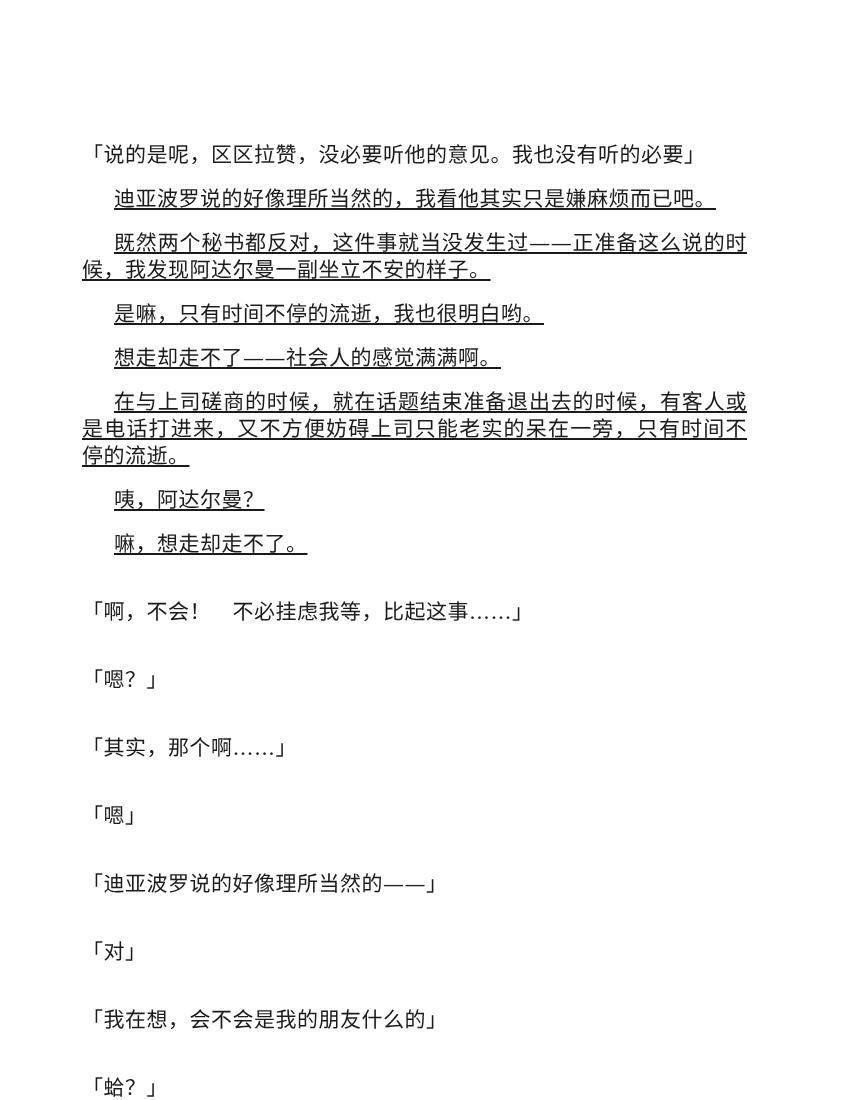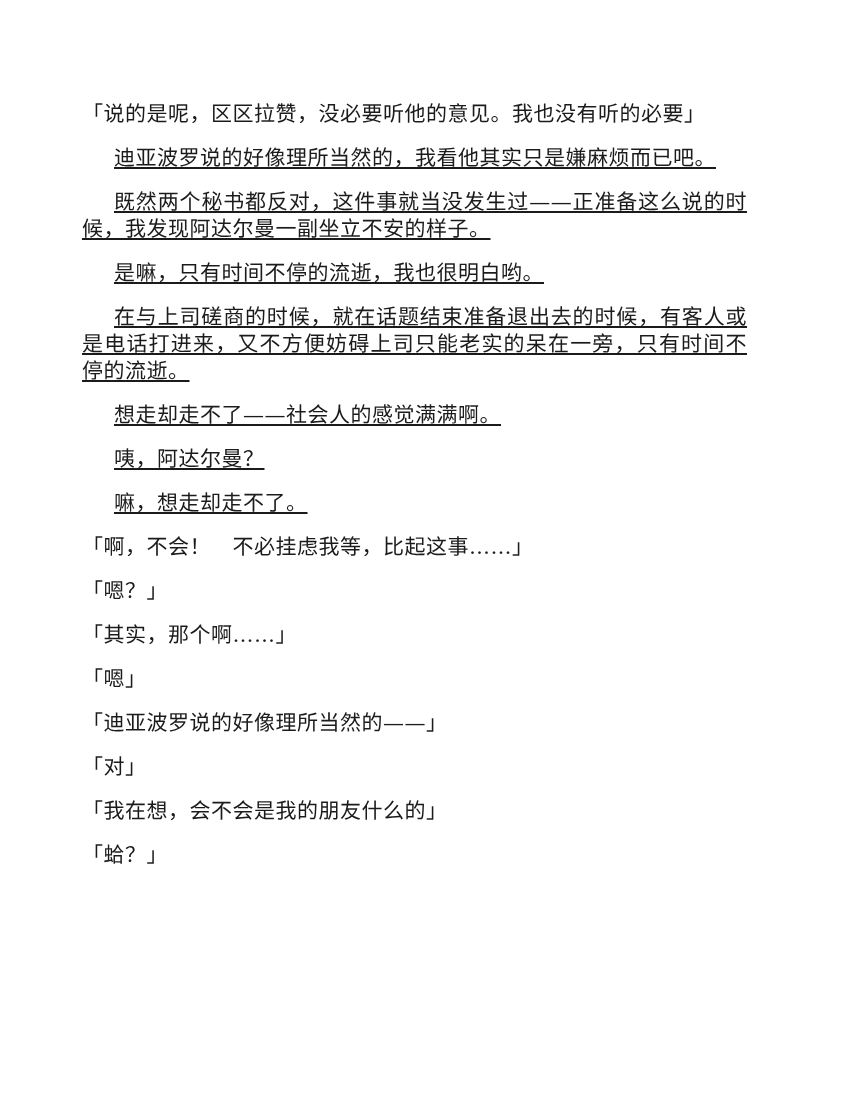--- a/index.html
+++ b/index.html
@@ -28,32 +28,33 @@
   p.para {
     margin: 0 0 17px 0;
     padding: 0;
   }
   p.para.narration {
     text-indent: 32px;
     text-decoration: underline;
   }
   p.para.dialogue {
     text-indent: 0;
+    margin-top: 41px;
   }
 </style>
 </head>
 <body>
 
 <div class="page-text">
     <p class="para dialogue">「说的是呢，区区拉赞，没必要听他的意见。我也没有听的必要」</p>
     <p class="para narration">迪亚波罗说的好像理所当然的，我看他其实只是嫌麻烦而已吧。</p>
     <p class="para narration">既然两个秘书都反对，这件事就当没发生过——正准备这么说的时候，我发现阿达尔曼一副坐立不安的样子。</p>
     <p class="para narration">是嘛，只有时间不停的流逝，我也很明白哟。</p>
+    <p class="para narration">想走却走不了——社会人的感觉满满啊。</p>
     <p class="para narration">在与上司磋商的时候，就在话题结束准备退出去的时候，有客人或是电话打进来，又不方便妨碍上司只能老实的呆在一旁，只有时间不停的流逝。</p>
-    <p class="para narration">想走却走不了——社会人的感觉满满啊。</p>
     <p class="para narration">咦，阿达尔曼？</p>
     <p class="para narration">嘛，想走却走不了。</p>
     <p class="para dialogue">「啊，不会！　不必挂虑我等，比起这事……」</p>
     <p class="para dialogue">「嗯？」</p>
     <p class="para dialogue">「其实，那个啊……」</p>
     <p class="para dialogue">「嗯」</p>
     <p class="para dialogue">「迪亚波罗说的好像理所当然的——」</p>
     <p class="para dialogue">「对」</p>
     <p class="para dialogue">「我在想，会不会是我的朋友什么的」</p>
     <p class="para dialogue">「蛤？」</p>

